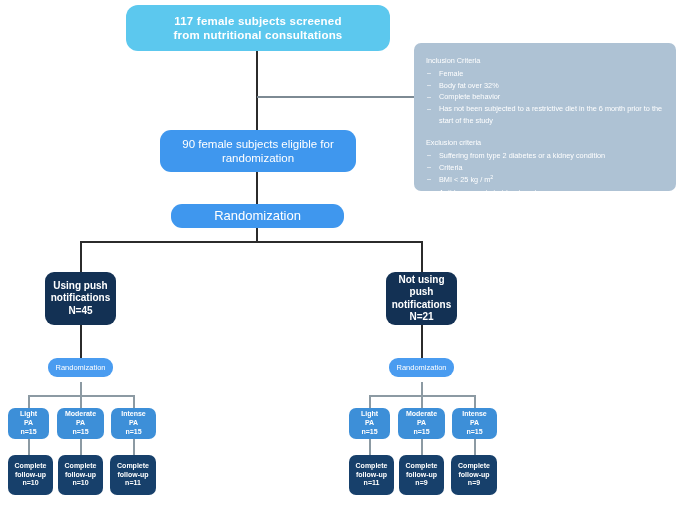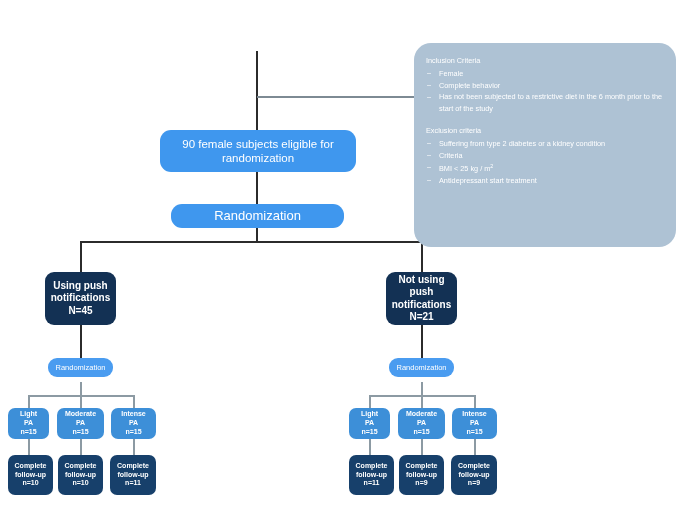--- a/index.html
+++ b/index.html
@@ -92,23 +92,23 @@
     font-size: 7px;
     font-weight: bold;
   }
 
   
   .criteria-panel {
     position: absolute;
     left: 414px;
     top: 43px;
     width: 262px;
-    height: 204px;
+    height: 148px;
     background: #aec2d4;
-    border-radius: 17px;
+    border-radius: 7px;
     box-sizing: border-box;
     padding: 12px 13px 10px 12px;
     color: #ffffff;
     font-size: 7.3px;
     line-height: 1.62;
     z-index: 4;
   }
   .criteria-title {
     margin: 0 0 1px 0;
     font-weight: normal;
@@ -166,20 +166,22 @@
 
   <div class="ln gray2" style="left:421px; top:382px; width:1.5px; height:14px;"></div>
   <div class="ln gray2" style="left:369px; top:395px; width:106px; height:1.5px;"></div>
   <div class="ln gray2" style="left:369px; top:395px; width:1.5px; height:15px;"></div>
   <div class="ln gray2" style="left:421px; top:395px; width:1.5px; height:15px;"></div>
   <div class="ln gray2" style="left:474px; top:395px; width:1.5px; height:15px;"></div>
   <div class="ln gray2" style="left:369px; top:438px; width:1.5px; height:17px;"></div>
   <div class="ln gray2" style="left:421px; top:438px; width:1.5px; height:17px;"></div>
   <div class="ln gray2" style="left:474px; top:438px; width:1.5px; height:17px;"></div>
 
+  <div class="node node-screened" style="left:126px; top:5px; width:264px; height:46px;">117 female subjects screened
+from nutritional consultations</div>
 
   <div class="node node-eligible" style="left:160px; top:130px; width:196px; height:42px;">90 female subjects eligible for
 randomization</div>
 
   <div class="node node-rand-main" style="left:171px; top:204px; width:173px; height:24px;">Randomization</div>
 
   <div class="node node-group" style="left:45px; top:272px; width:71px; height:53px;">Using  push
 notifications
 N=45</div>
 
@@ -228,20 +230,21 @@
 follow-up
 n=9</div>
   <div class="node node-followup" style="left:451px; top:455px; width:46px; height:40px;">Complete
 follow-up
 n=9</div>
 
   <div class="criteria-panel">
     <p class="criteria-title">Inclusion Criteria</p>
     <ul class="criteria-list">
       <li>Female</li>
+      <li>Body fat over 32%</li>
       <li>Complete behavior</li>
       <li>Has not been  subjected to a restrictive diet in the 6 month prior to the start of the study</li>
     </ul>
     <div class="criteria-gap"></div>
     <p class="criteria-title">Exclusion criteria</p>
     <ul class="criteria-list">
       <li>Suffering from type 2 diabetes or a kidney condition</li>
       <li>Criteria</li>
       <li><span>BMI &lt; 25 kg / m</span><span class="sup">2</span></li>
       <li>Antidepressant start treatment</li>

